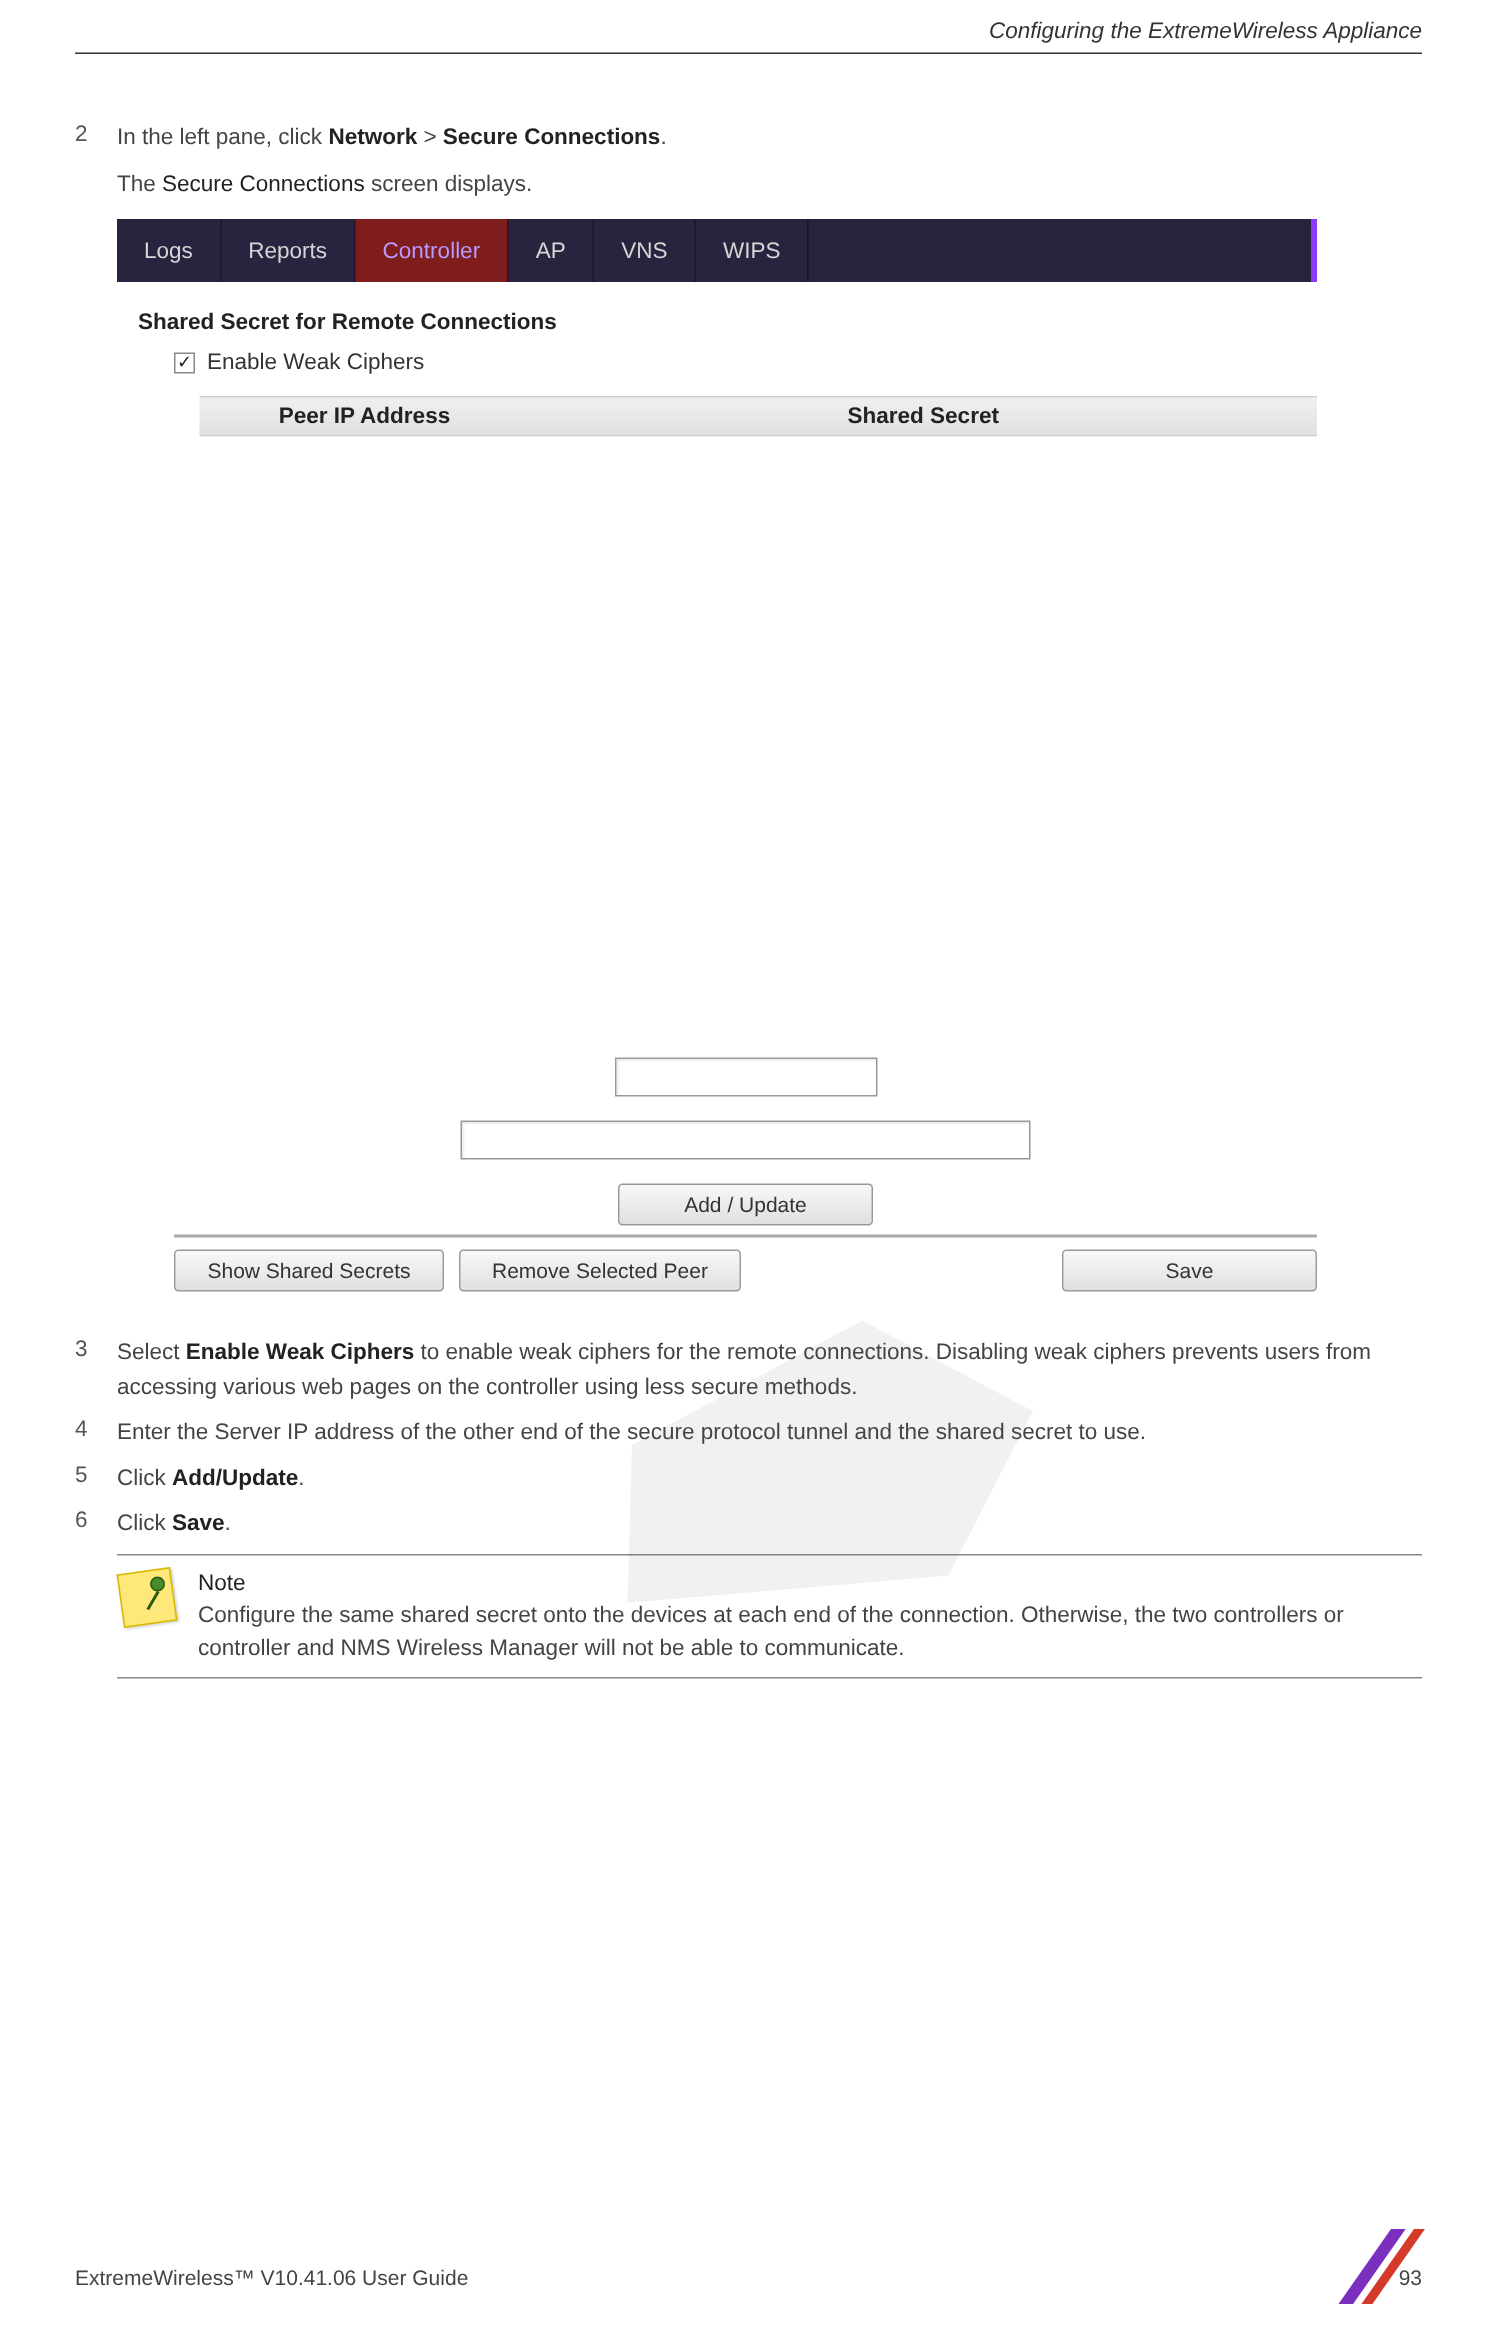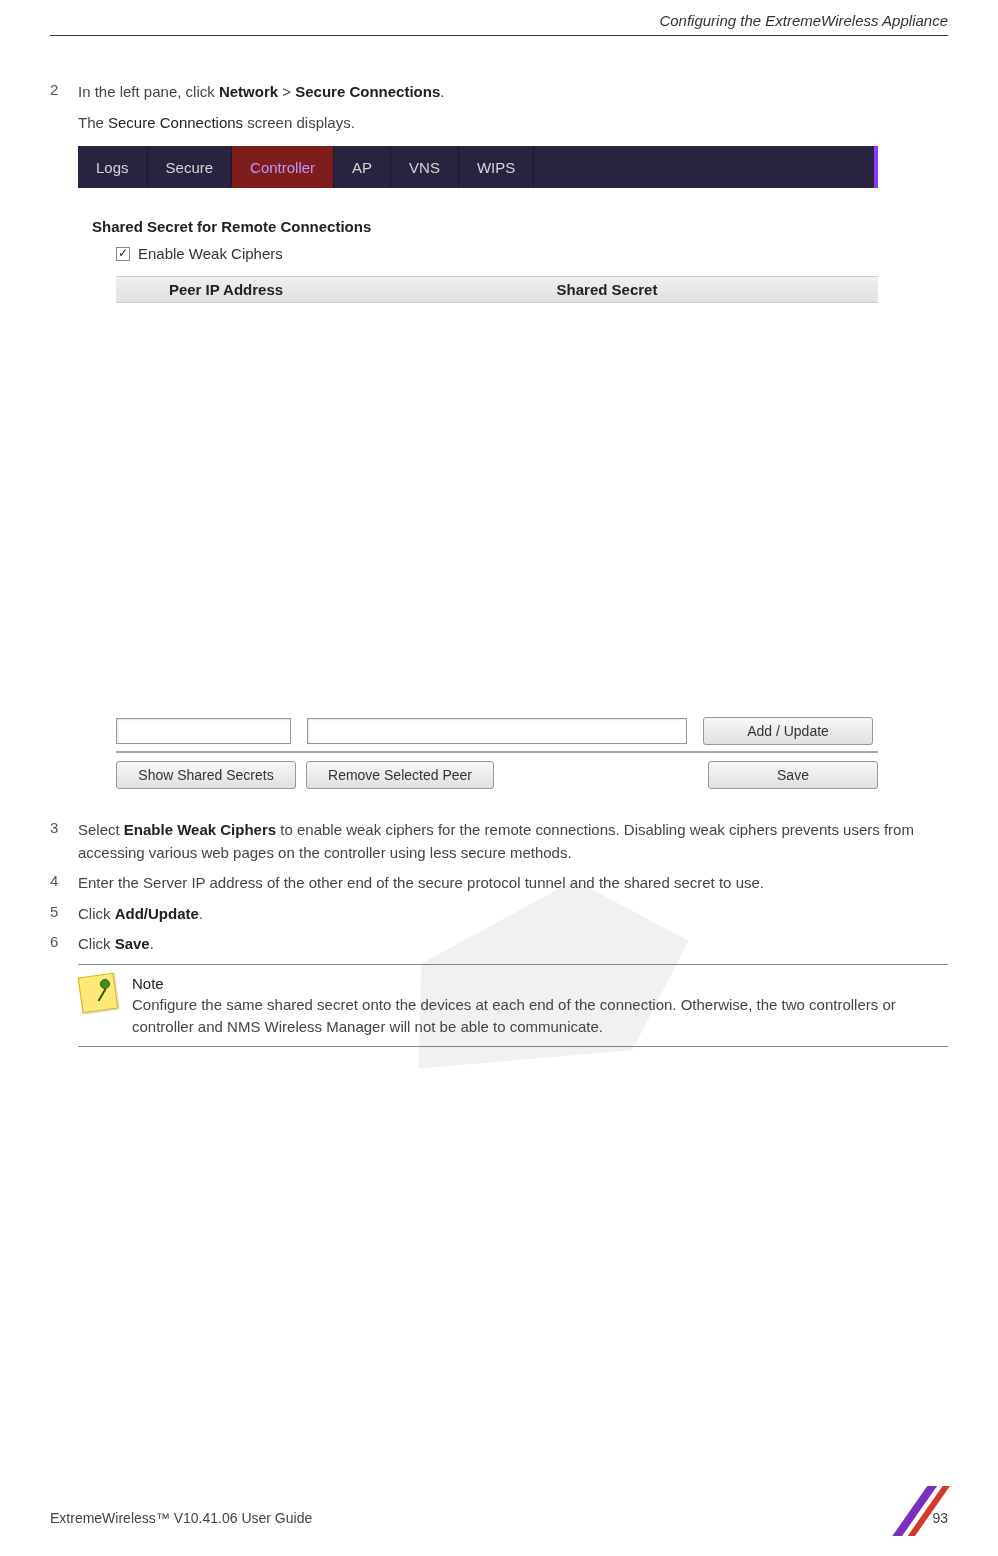--- a/index.html
+++ b/index.html
@@ -51,21 +51,21 @@
       display: flex;
       align-items: center;
       color: #d5d5d5;
       font-size: 15px;
       border-right: 1px solid #1a1530;
       cursor: pointer;
     }
     .tab.active { background: #7f1d1d; color: #b898ff; }
     .shared-secret-panel {
       background: #fff;
-      padding: 30px 0 0 14px;
+      padding: 18px 0 0 14px;
     }
     .panel-title { font-weight: 700; color: #222; margin-bottom: 10px; font-size: 15px; }
     .checkbox-row { display: flex; align-items: center; margin-left: 24px; margin-bottom: 14px; }
     .checkbox {
       width: 14px; height: 14px;
       border: 1px solid #888;
       background: #fff;
       margin-right: 8px;
       position: relative;
       display: inline-block;
@@ -78,39 +78,40 @@
       color: #222;
     }
     .checkbox-label { color: #333; font-size: 15px; }
     .table-header {
       display: flex;
       background: linear-gradient(#f0f0f0, #e0e0e0);
       border-top: 1px solid #ccc;
       border-bottom: 1px solid #ccc;
       font-weight: 700;
       color: #222;
-      margin-left: 24px;
+      margin-left: 41px;
     }
     .th1 { width: 220px; padding: 4px 10px; text-align: center; }
     .th2 { flex: 1; padding: 4px 10px; text-align: center; }
     .table-body {
       margin-left: 24px;
       height: 400px;
       background: #fff;
     }
     .bottom-controls {
       margin-left: 24px;
       margin-top: 8px;
     }
     .input-row {
       display: flex;
       gap: 16px;
       align-items: center;
       padding: 6px 0;
       border-bottom: 2px solid #aaa;
+      flex-direction: column;
     }
     .text-input {
       height: 26px;
       border: 1px solid #999;
       background: #fff;
       padding: 0 4px;
       font-size: 14px;
       box-shadow: inset 1px 1px 2px rgba(0,0,0,0.1);
     }
     .ip-input { width: 175px; }
@@ -244,21 +245,21 @@
       <span>In the left pane, click </span><span class="bold">Network</span><span>  &gt; </span><span class="bold">Secure Connections</span><span>.</span>
     </div>
   </div>
   <div class="sub-text">
     <span>The </span><span style="color:#222">Secure Connections</span><span> screen displays.</span>
   </div>
 
   <div class="screenshot">
     <div class="tabs">
       <div class="tab">Logs</div>
-      <div class="tab">Secure</div>
+      <div class="tab">Reports</div>
       <div class="tab active">Controller</div>
       <div class="tab">AP</div>
       <div class="tab">VNS</div>
       <div class="tab">WIPS</div>
       <div style="flex:1"></div>
     </div>
 
     <div class="shared-secret-panel">
       <div class="panel-title">Shared Secret for Remote Connections</div>
       <div class="checkbox-row">

